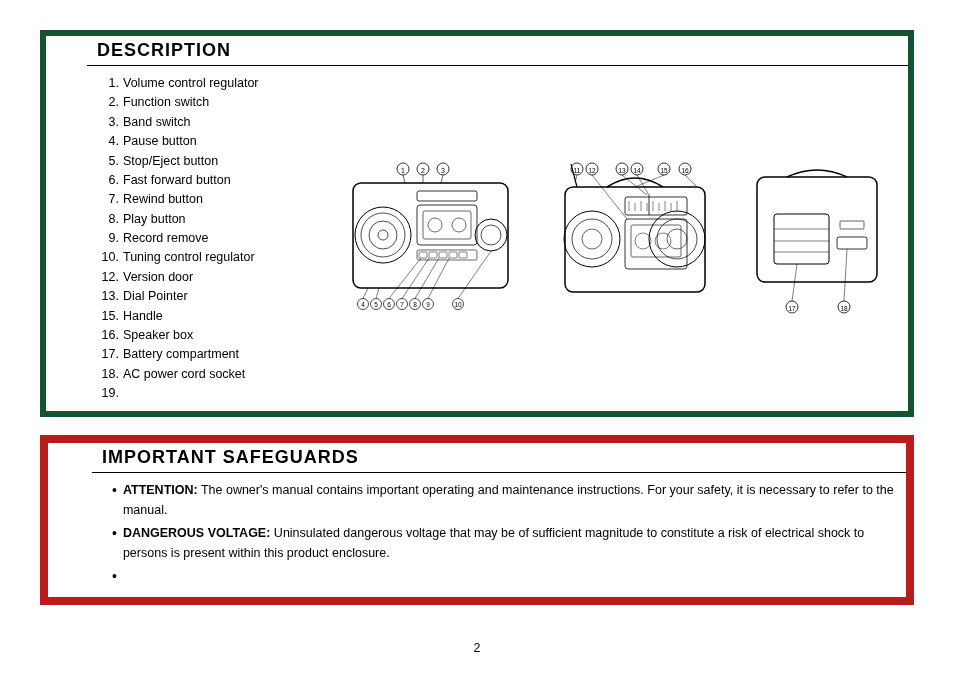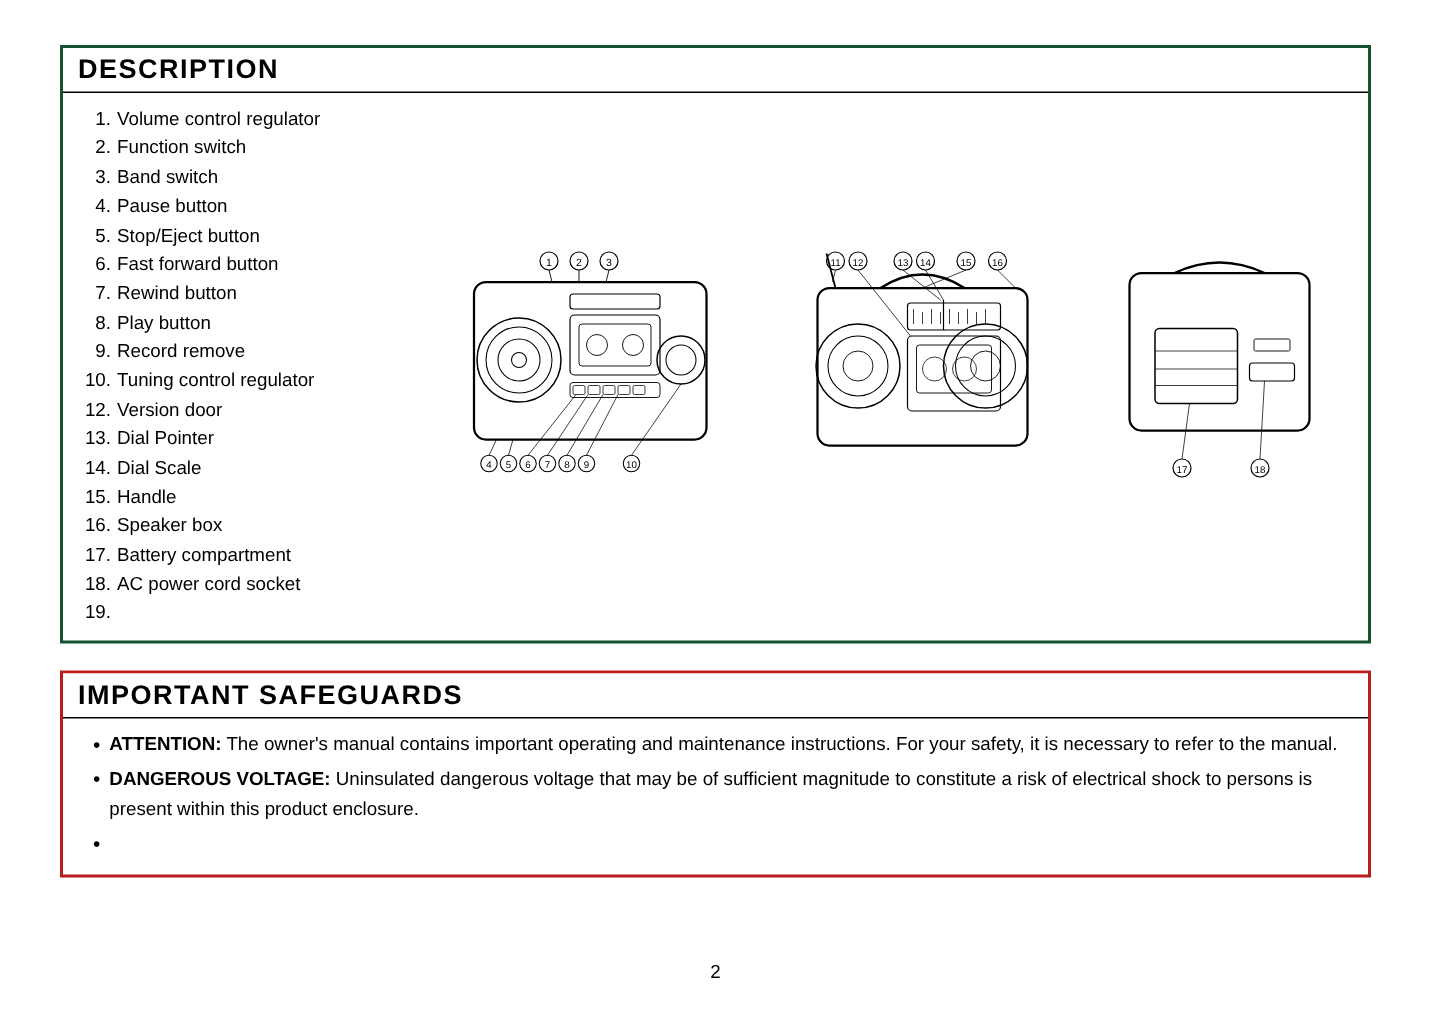--- a/index.html
+++ b/index.html
@@ -16,22 +16,23 @@
       width: 954px;
       height: 675px;
       padding: 30px 40px 20px 40px;
       display: flex;
       flex-direction: column;
       gap: 0;
     }
 
     
     .section-description {
-      border: 2px solid #14532d;
+      border: 6px solid #14532d;
       margin-bottom: 18px;
+      padding-left: 41px;
     }
     .section-title {
       background: #fff;
       padding: 4px 10px;
       font-size: 18px;
       font-weight: bold;
       letter-spacing: 1px;
       border-bottom: 1px solid #000;
     }
     .description-content {
@@ -63,22 +64,23 @@
 
     
     .diagram-wrapper {
       display: flex;
       flex-direction: column;
       align-items: center;
     }
 
     
     .section-safeguards {
-      border: 2px solid #b91c1c;
+      border: 8px solid #b91c1c;
       margin-bottom: 12px;
+      padding-left: 44px;
     }
     .safeguards-content {
       padding: 8px 12px;
       font-size: 12.5px;
       line-height: 1.55;
     }
     .safeguards-content ul {
       list-style: none;
       padding-left: 8px;
     }
@@ -152,24 +154,20 @@
             <span class="num">10.</span>
             <span>Tuning control regulator</span>
           </li>
           <li>
             <span class="num">12.</span>
             <span>Version door</span>
           </li>
           <li>
             <span class="num">13.</span>
             <span>Dial Pointer</span>
-          </li>
-          <li>
-            <span class="num">14.</span>
-            <span>Dial Scale</span>
           </li>
           <li>
             <span class="num">15.</span>
             <span>Handle</span>
           </li>
           <li>
             <span class="num">16.</span>
             <span>Speaker box</span>
           </li>
           <li>

